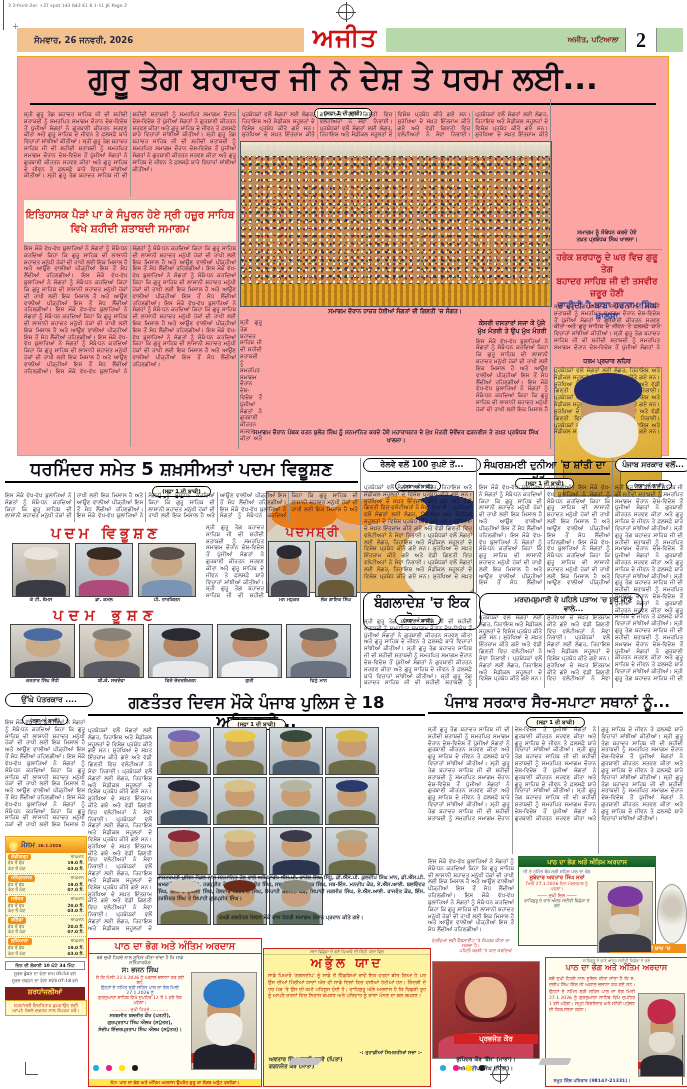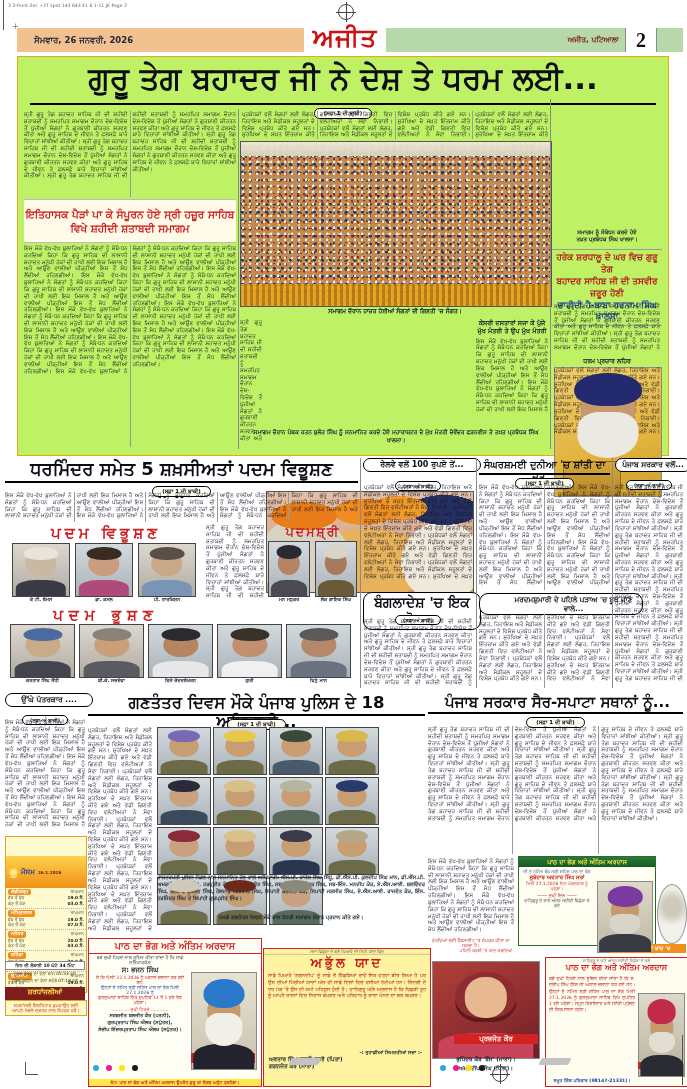--- a/index.html
+++ b/index.html
@@ -89,21 +89,21 @@
     <span style="display:block;padding-left:17px;line-height:24px;font-size:8.5px;font-weight:bold;color:#26263c;">ਸੋਮਵਾਰ, 26 ਜਨਵਰੀ, 2026</span>
   </div>
   <div class="abs" style="left:304px;top:24px;width:82px;height:28px;background:#fff;text-align:center;">
     <span style="font-size:25px;font-weight:900;color:#cc1111;line-height:28px;letter-spacing:1px;">ਅਜੀਤ</span>
   </div>
   <div class="abs" style="left:386px;top:28px;width:297px;height:24px;background:#b7d8a8;">
     <span class="abs" style="right:64px;top:0;line-height:24px;font-size:7.5px;font-weight:bold;color:#7a1616;">ਅਜੀਤ, ਪਟਿਆਲਾ</span>
     <span class="abs" style="right:26px;top:0;width:30px;height:24px;background:#fff;text-align:center;line-height:24px;font-family:'Liberation Serif',serif;font-size:20px;font-weight:bold;color:#111;border-left:1px solid #8a8a8a;border-right:1px solid #8a8a8a;">2</span>
   </div>
 
-  <div class="abs" style="left:17px;top:56px;width:650px;height:398px;border:1.5px solid #e8a818;background:#bef264;">
+  <div class="abs" style="left:17px;top:56px;width:650px;height:398px;border:1.5px solid #e8a818;background:#fca5a5;">
     <div class="abs hd" style="left:0;top:3px;width:650px;font-size:31px;">ਗੁਰੂ ਤੇਗ ਬਹਾਦਰ ਜੀ ਨੇ ਦੇਸ਼ ਤੇ ਧਰਮ ਲਈ...</div>
     <div class="abs headrule" style="left:12px;top:46px;width:626px;">
       <span class="pill">(ਸਫ਼ਾ 1 ਦੀ ਬਾਕੀ)</span>
     </div>
 
     <div class="abs txt c2" style="left:6px;top:54px;width:212px;height:86px;">ਸ੍ਰੀ ਗੁਰੂ ਤੇਗ ਬਹਾਦਰ ਸਾਹਿਬ ਜੀ ਦੀ ਸ਼ਹੀਦੀ ਸ਼ਤਾਬਦੀ ਨੂੰ ਸਮਰਪਿਤ ਸਮਾਗਮ ਦੌਰਾਨ ਦੇਸ਼-ਵਿਦੇਸ਼ ਤੋਂ ਪੁੱਜੀਆਂ ਸੰਗਤਾਂ ਨੇ ਗੁਰਬਾਣੀ ਕੀਰਤਨ ਸਰਵਣ ਕੀਤਾ ਅਤੇ ਗੁਰੂ ਸਾਹਿਬ ਦੇ ਜੀਵਨ ਤੇ ਫ਼ਲਸਫ਼ੇ ਬਾਰੇ ਵਿਚਾਰਾਂ ਸਾਂਝੀਆਂ ਕੀਤੀਆਂ। ਸ੍ਰੀ ਗੁਰੂ ਤੇਗ ਬਹਾਦਰ ਸਾਹਿਬ ਜੀ ਦੀ ਸ਼ਹੀਦੀ ਸ਼ਤਾਬਦੀ ਨੂੰ ਸਮਰਪਿਤ ਸਮਾਗਮ ਦੌਰਾਨ ਦੇਸ਼-ਵਿਦੇਸ਼ ਤੋਂ ਪੁੱਜੀਆਂ ਸੰਗਤਾਂ ਨੇ ਗੁਰਬਾਣੀ ਕੀਰਤਨ ਸਰਵਣ ਕੀਤਾ ਅਤੇ ਗੁਰੂ ਸਾਹਿਬ ਦੇ ਜੀਵਨ ਤੇ ਫ਼ਲਸਫ਼ੇ ਬਾਰੇ ਵਿਚਾਰਾਂ ਸਾਂਝੀਆਂ ਕੀਤੀਆਂ। ਸ੍ਰੀ ਗੁਰੂ ਤੇਗ ਬਹਾਦਰ ਸਾਹਿਬ ਜੀ ਦੀ ਸ਼ਹੀਦੀ ਸ਼ਤਾਬਦੀ ਨੂੰ ਸਮਰਪਿਤ ਸਮਾਗਮ ਦੌਰਾਨ ਦੇਸ਼-ਵਿਦੇਸ਼ ਤੋਂ ਪੁੱਜੀਆਂ ਸੰਗਤਾਂ ਨੇ ਗੁਰਬਾਣੀ ਕੀਰਤਨ ਸਰਵਣ ਕੀਤਾ ਅਤੇ ਗੁਰੂ ਸਾਹਿਬ ਦੇ ਜੀਵਨ ਤੇ ਫ਼ਲਸਫ਼ੇ ਬਾਰੇ ਵਿਚਾਰਾਂ ਸਾਂਝੀਆਂ ਕੀਤੀਆਂ। ਸ੍ਰੀ ਗੁਰੂ ਤੇਗ ਬਹਾਦਰ ਸਾਹਿਬ ਜੀ ਦੀ ਸ਼ਹੀਦੀ ਸ਼ਤਾਬਦੀ ਨੂੰ ਸਮਰਪਿਤ ਸਮਾਗਮ ਦੌਰਾਨ ਦੇਸ਼-ਵਿਦੇਸ਼ ਤੋਂ ਪੁੱਜੀਆਂ ਸੰਗਤਾਂ ਨੇ ਗੁਰਬਾਣੀ ਕੀਰਤਨ ਸਰਵਣ ਕੀਤਾ ਅਤੇ ਗੁਰੂ ਸਾਹਿਬ ਦੇ ਜੀਵਨ ਤੇ ਫ਼ਲਸਫ਼ੇ ਬਾਰੇ ਵਿਚਾਰਾਂ ਸਾਂਝੀਆਂ ਕੀਤੀਆਂ। </div>
     <div class="abs" style="left:6px;top:142px;width:212px;height:42px;background:#fffbe8;border-top:0.5px solid #bbb;border-bottom:0.5px solid #bbb;display:flex;align-items:center;">
       <span style="width:100%;text-align:center;font-size:10.5px;font-weight:900;color:#cc2020;line-height:1.35;">ਇਤਿਹਾਸਕ ਪੈੜਾਂ ਪਾ ਕੇ ਸੰਪੂਰਨ ਹੋਏ ਸ੍ਰੀ ਹਜ਼ੂਰ ਸਾਹਿਬ ਵਿਖੇ ਸ਼ਹੀਦੀ ਸ਼ਤਾਬਦੀ ਸਮਾਗਮ</span>
     </div>
     <div class="abs txt c2" style="left:6px;top:188px;width:212px;height:202px;">ਇਸ ਮੌਕੇ ਵੱਖ-ਵੱਖ ਬੁਲਾਰਿਆਂ ਨੇ ਸੰਗਤਾਂ ਨੂੰ ਸੰਬੋ੶ਧਨ ਕਰਦਿਆਂ ਕਿਹਾ ਕਿ ਗੁਰੂ ਸਾਹਿਬ ਦੀ ਲਾਸਾਨੀ ਸ਼ਹਾਦਤ ਮਨੁੱਖੀ ਹੱਕਾਂ ਦੀ ਰਾਖੀ ਲਈ ਇਕ ਮਿਸਾਲ ਹੈ ਅਤੇ ਆਉਣ ਵਾਲੀਆਂ ਪੀੜ੍ਹੀਆਂ ਇਸ ਤੋਂ ਸੇਧ ਲੈਂਦੀਆਂ ਰਹਿਣਗੀਆਂ। ਇਸ ਮੌਕੇ ਵੱਖ-ਵੱਖ ਬੁਲਾਰਿਆਂ ਨੇ ਸੰਗਤਾਂ ਨੂੰ ਸੰਬੋ੶ਧਨ ਕਰਦਿਆਂ ਕਿਹਾ ਕਿ ਗੁਰੂ ਸਾਹਿਬ ਦੀ ਲਾਸਾਨੀ ਸ਼ਹਾਦਤ ਮਨੁੱਖੀ ਹੱਕਾਂ ਦੀ ਰਾਖੀ ਲਈ ਇਕ ਮਿਸਾਲ ਹੈ ਅਤੇ ਆਉਣ ਵਾਲੀਆਂ ਪੀੜ੍ਹੀਆਂ ਇਸ ਤੋਂ ਸੇਧ ਲੈਂਦੀਆਂ ਰਹਿਣਗੀਆਂ। ਇਸ ਮੌਕੇ ਵੱਖ-ਵੱਖ ਬੁਲਾਰਿਆਂ ਨੇ ਸੰਗਤਾਂ ਨੂੰ ਸੰਬੋ੶ਧਨ ਕਰਦਿਆਂ ਕਿਹਾ ਕਿ ਗੁਰੂ ਸਾਹਿਬ ਦੀ ਲਾਸਾਨੀ ਸ਼ਹਾਦਤ ਮਨੁੱਖੀ ਹੱਕਾਂ ਦੀ ਰਾਖੀ ਲਈ ਇਕ ਮਿਸਾਲ ਹੈ ਅਤੇ ਆਉਣ ਵਾਲੀਆਂ ਪੀੜ੍ਹੀਆਂ ਇਸ ਤੋਂ ਸੇਧ ਲੈਂਦੀਆਂ ਰਹਿਣਗੀਆਂ। ਇਸ ਮੌਕੇ ਵੱਖ-ਵੱਖ ਬੁਲਾਰਿਆਂ ਨੇ ਸੰਗਤਾਂ ਨੂੰ ਸੰਬੋ੶ਧਨ ਕਰਦਿਆਂ ਕਿਹਾ ਕਿ ਗੁਰੂ ਸਾਹਿਬ ਦੀ ਲਾਸਾਨੀ ਸ਼ਹਾਦਤ ਮਨੁੱਖੀ ਹੱਕਾਂ ਦੀ ਰਾਖੀ ਲਈ ਇਕ ਮਿਸਾਲ ਹੈ ਅਤੇ ਆਉਣ ਵਾਲੀਆਂ ਪੀੜ੍ਹੀਆਂ ਇਸ ਤੋਂ ਸੇਧ ਲੈਂਦੀਆਂ ਰਹਿਣਗੀਆਂ। ਇਸ ਮੌਕੇ ਵੱਖ-ਵੱਖ ਬੁਲਾਰਿਆਂ ਨੇ ਸੰਗਤਾਂ ਨੂੰ ਸੰਬੋ੶ਧਨ ਕਰਦਿਆਂ ਕਿਹਾ ਕਿ ਗੁਰੂ ਸਾਹਿਬ ਦੀ ਲਾਸਾਨੀ ਸ਼ਹਾਦਤ ਮਨੁੱਖੀ ਹੱਕਾਂ ਦੀ ਰਾਖੀ ਲਈ ਇਕ ਮਿਸਾਲ ਹੈ ਅਤੇ ਆਉਣ ਵਾਲੀਆਂ ਪੀੜ੍ਹੀਆਂ ਇਸ ਤੋਂ ਸੇਧ ਲੈਂਦੀਆਂ ਰਹਿਣਗੀਆਂ। ਇਸ ਮੌਕੇ ਵੱਖ-ਵੱਖ ਬੁਲਾਰਿਆਂ ਨੇ ਸੰਗਤਾਂ ਨੂੰ ਸੰਬੋ੶ਧਨ ਕਰਦਿਆਂ ਕਿਹਾ ਕਿ ਗੁਰੂ ਸਾਹਿਬ ਦੀ ਲਾਸਾਨੀ ਸ਼ਹਾਦਤ ਮਨੁੱਖੀ ਹੱਕਾਂ ਦੀ ਰਾਖੀ ਲਈ ਇਕ ਮਿਸਾਲ ਹੈ ਅਤੇ ਆਉਣ ਵਾਲੀਆਂ ਪੀੜ੍ਹੀਆਂ ਇਸ ਤੋਂ ਸੇਧ ਲੈਂਦੀਆਂ ਰਹਿਣਗੀਆਂ। ਇਸ ਮੌਕੇ ਵੱਖ-ਵੱਖ ਬੁਲਾਰਿਆਂ ਨੇ ਸੰਗਤਾਂ ਨੂੰ ਸੰਬੋ੶ਧਨ ਕਰਦਿਆਂ ਕਿਹਾ ਕਿ ਗੁਰੂ ਸਾਹਿਬ ਦੀ ਲਾਸਾਨੀ ਸ਼ਹਾਦਤ ਮਨੁੱਖੀ ਹੱਕਾਂ ਦੀ ਰਾਖੀ ਲਈ ਇਕ ਮਿਸਾਲ ਹੈ ਅਤੇ ਆਉਣ ਵਾਲੀਆਂ ਪੀੜ੍ਹੀਆਂ ਇਸ ਤੋਂ ਸੇਧ ਲੈਂਦੀਆਂ ਰਹਿਣਗੀਆਂ। ਇਸ ਮੌਕੇ ਵੱਖ-ਵੱਖ ਬੁਲਾਰਿਆਂ ਨੇ ਸੰਗਤਾਂ ਨੂੰ ਸੰਬੋ੶ਧਨ ਕਰਦਿਆਂ ਕਿਹਾ ਕਿ ਗੁਰੂ ਸਾਹਿਬ ਦੀ ਲਾਸਾਨੀ ਸ਼ਹਾਦਤ ਮਨੁੱਖੀ ਹੱਕਾਂ ਦੀ ਰਾਖੀ ਲਈ ਇਕ ਮਿਸਾਲ ਹੈ ਅਤੇ ਆਉਣ ਵਾਲੀਆਂ ਪੀੜ੍ਹੀਆਂ ਇਸ ਤੋਂ ਸੇਧ ਲੈਂਦੀਆਂ ਰਹਿਣਗੀਆਂ। </div>
@@ -250,21 +250,21 @@
 
   <div class="abs minihead" style="left:615px;top:458px;width:68px;font-size:7.5px;">ਪੰਜਾਬ ਸਰਕਾਰ ਵਲੋਂ...</div>
   <div class="abs pillrow" style="left:615px;top:472px;width:68px;"><span class="pill2">(ਸਫ਼ਾ-ਅੰ ਬਾਕੀ)</span></div>
   <div class="abs txt c1" style="left:615px;top:484px;width:68px;height:204px;">ਸ੍ਰੀ ਗੁਰੂ ਤੇਗ ਬਹਾਦਰ ਸਾਹਿਬ ਜੀ ਦੀ ਸ਼ਹੀਦੀ ਸ਼ਤਾਬਦੀ ਨੂੰ ਸਮਰਪਿਤ ਸਮਾਗਮ ਦੌਰਾਨ ਦੇਸ਼-ਵਿਦੇਸ਼ ਤੋਂ ਪੁੱਜੀਆਂ ਸੰਗਤਾਂ ਨੇ ਗੁਰਬਾਣੀ ਕੀਰਤਨ ਸਰਵਣ ਕੀਤਾ ਅਤੇ ਗੁਰੂ ਸਾਹਿਬ ਦੇ ਜੀਵਨ ਤੇ ਫ਼ਲਸਫ਼ੇ ਬਾਰੇ ਵਿਚਾਰਾਂ ਸਾਂਝੀਆਂ ਕੀਤੀਆਂ। ਸ੍ਰੀ ਗੁਰੂ ਤੇਗ ਬਹਾਦਰ ਸਾਹਿਬ ਜੀ ਦੀ ਸ਼ਹੀਦੀ ਸ਼ਤਾਬਦੀ ਨੂੰ ਸਮਰਪਿਤ ਸਮਾਗਮ ਦੌਰਾਨ ਦੇਸ਼-ਵਿਦੇਸ਼ ਤੋਂ ਪੁੱਜੀਆਂ ਸੰਗਤਾਂ ਨੇ ਗੁਰਬਾਣੀ ਕੀਰਤਨ ਸਰਵਣ ਕੀਤਾ ਅਤੇ ਗੁਰੂ ਸਾਹਿਬ ਦੇ ਜੀਵਨ ਤੇ ਫ਼ਲਸਫ਼ੇ ਬਾਰੇ ਵਿਚਾਰਾਂ ਸਾਂਝੀਆਂ ਕੀਤੀਆਂ। ਸ੍ਰੀ ਗੁਰੂ ਤੇਗ ਬਹਾਦਰ ਸਾਹਿਬ ਜੀ ਦੀ ਸ਼ਹੀਦੀ ਸ਼ਤਾਬਦੀ ਨੂੰ ਸਮਰਪਿਤ ਸਮਾਗਮ ਦੌਰਾਨ ਦੇਸ਼-ਵਿਦੇਸ਼ ਤੋਂ ਪੁੱਜੀਆਂ ਸੰਗਤਾਂ ਨੇ ਗੁਰਬਾਣੀ ਕੀਰਤਨ ਸਰਵਣ ਕੀਤਾ ਅਤੇ ਗੁਰੂ ਸਾਹਿਬ ਦੇ ਜੀਵਨ ਤੇ ਫ਼ਲਸਫ਼ੇ ਬਾਰੇ ਵਿਚਾਰਾਂ ਸਾਂਝੀਆਂ ਕੀਤੀਆਂ। ਸ੍ਰੀ ਗੁਰੂ ਤੇਗ ਬਹਾਦਰ ਸਾਹਿਬ ਜੀ ਦੀ ਸ਼ਹੀਦੀ ਸ਼ਤਾਬਦੀ ਨੂੰ ਸਮਰਪਿਤ ਸਮਾਗਮ ਦੌਰਾਨ ਦੇਸ਼-ਵਿਦੇਸ਼ ਤੋਂ ਪੁੱਜੀਆਂ ਸੰਗਤਾਂ ਨੇ ਗੁਰਬਾਣੀ ਕੀਰਤਨ ਸਰਵਣ ਕੀਤਾ ਅਤੇ ਗੁਰੂ ਸਾਹਿਬ ਦੇ ਜੀਵਨ ਤੇ ਫ਼ਲਸਫ਼ੇ ਬਾਰੇ ਵਿਚਾਰਾਂ ਸਾਂਝੀਆਂ ਕੀਤੀਆਂ। ਸ੍ਰੀ ਗੁਰੂ ਤੇਗ ਬਹਾਦਰ ਸਾਹਿਬ ਜੀ ਦੀ ਸ਼ਹੀਦੀ ਸ਼ਤਾਬਦੀ ਨੂੰ ਸਮਰਪਿਤ ਸਮਾਗਮ ਦੌਰਾਨ ਦੇਸ਼-ਵਿਦੇਸ਼ ਤੋਂ ਪੁੱਜੀਆਂ ਸੰਗਤਾਂ ਨੇ ਗੁਰਬਾਣੀ ਕੀਰਤਨ ਸਰਵਣ ਕੀਤਾ ਅਤੇ ਗੁਰੂ ਸਾਹਿਬ ਦੇ ਜੀਵਨ ਤੇ ਫ਼ਲਸਫ਼ੇ ਬਾਰੇ ਵਿਚਾਰਾਂ ਸਾਂਝੀਆਂ ਕੀਤੀਆਂ। </div>
 
   <div class="abs minihead" style="left:5px;top:693px;width:80px;font-size:7.5px;">ਉੱਘੇ ਪੱਤਰਕਾਰ ....</div>
   <div class="abs pillrow" style="left:5px;top:707px;width:80px;"><span class="pill2">(ਸਫ਼ਾ-ਅੰ ਬਾਕੀ)</span></div>
   <div class="abs txt c1" style="left:5px;top:719px;width:80px;height:114px;">ਇਸ ਮੌਕੇ ਵੱਖ-ਵੱਖ ਬੁਲਾਰਿਆਂ ਨੇ ਸੰਗਤਾਂ ਨੂੰ ਸੰਬੋ੶ਧਨ ਕਰਦਿਆਂ ਕਿਹਾ ਕਿ ਗੁਰੂ ਸਾਹਿਬ ਦੀ ਲਾਸਾਨੀ ਸ਼ਹਾਦਤ ਮਨੁੱਖੀ ਹੱਕਾਂ ਦੀ ਰਾਖੀ ਲਈ ਇਕ ਮਿਸਾਲ ਹੈ ਅਤੇ ਆਉਣ ਵਾਲੀਆਂ ਪੀੜ੍ਹੀਆਂ ਇਸ ਤੋਂ ਸੇਧ ਲੈਂਦੀਆਂ ਰਹਿਣਗੀਆਂ। ਇਸ ਮੌਕੇ ਵੱਖ-ਵੱਖ ਬੁਲਾਰਿਆਂ ਨੇ ਸੰਗਤਾਂ ਨੂੰ ਸੰਬੋ੶ਧਨ ਕਰਦਿਆਂ ਕਿਹਾ ਕਿ ਗੁਰੂ ਸਾਹਿਬ ਦੀ ਲਾਸਾਨੀ ਸ਼ਹਾਦਤ ਮਨੁੱਖੀ ਹੱਕਾਂ ਦੀ ਰਾਖੀ ਲਈ ਇਕ ਮਿਸਾਲ ਹੈ ਅਤੇ ਆਉਣ ਵਾਲੀਆਂ ਪੀੜ੍ਹੀਆਂ ਇਸ ਤੋਂ ਸੇਧ ਲੈਂਦੀਆਂ ਰਹਿਣਗੀਆਂ। ਇਸ ਮੌਕੇ ਵੱਖ-ਵੱਖ ਬੁਲਾਰਿਆਂ ਨੇ ਸੰਗਤਾਂ ਨੂੰ ਸੰਬੋ੶ਧਨ ਕਰਦਿਆਂ ਕਿਹਾ ਕਿ ਗੁਰੂ ਸਾਹਿਬ ਦੀ ਲਾਸਾਨੀ ਸ਼ਹਾਦਤ ਮਨੁੱਖੀ ਹੱਕਾਂ ਦੀ ਰਾਖੀ ਲਈ ਇਕ ਮਿਸਾਲ ਹੈ ਅਤੇ ਆਉਣ ਵਾਲੀਆਂ ਪੀੜ੍ਹੀਆਂ ਇਸ ਤੋਂ ਸੇਧ ਲੈਂਦੀਆਂ ਰਹਿਣਗੀਆਂ। ਇਸ ਮੌਕੇ ਵੱਖ-ਵੱਖ ਬੁਲਾਰਿਆਂ ਨੇ ਸੰਗਤਾਂ ਨੂੰ ਸੰਬੋ੶ਧਨ ਕਰਦਿਆਂ ਕਿਹਾ ਕਿ ਗੁਰੂ ਸਾਹਿਬ ਦੀ ਲਾਸਾਨੀ ਸ਼ਹਾਦਤ ਮਨੁੱਖੀ ਹੱਕਾਂ ਦੀ ਰਾਖੀ ਲਈ ਇਕ ਮਿਸਾਲ ਹੈ ਅਤੇ ਆਉਣ ਵਾਲੀਆਂ ਪੀੜ੍ਹੀਆਂ ਇਸ ਤੋਂ ਸੇਧ ਲੈਂਦੀਆਂ ਰਹਿਣਗੀਆਂ। </div>
 
   <div class="abs" style="left:5px;top:836px;width:80px;background:#fffbd0;border:1px solid #e8a020;">
-    <div style="height:16px;background:linear-gradient(#ffd24a,#f09018);display:flex;align-items:center;gap:3px;padding:8px 3px;margin-top:19px;">
+    <div style="height:16px;background:linear-gradient(#ffd24a,#f09018);display:flex;align-items:center;gap:3px;padding:0 3px;">
       <span style="width:9px;height:9px;border-radius:50%;background:radial-gradient(#fff7a0,#ffc21e);box-shadow:0 2px 0 -1px #eef2f5;"></span>
       <span style="font-size:7px;font-weight:900;color:#1a3fa0;">ਮੌਸਮ</span>
       <span style="font-size:4.2px;font-weight:bold;color:#7a1616;">26.1.2026</span>
     </div>
     <div style="padding:1px 2px;border-bottom:1px dotted #caa;">
       <div class="wrow">
           <span class="wcity">ਚੰਡੀਗੜ੍ਹ</span>
           <span>ਤਾਪਮਾਨ</span>
         </div>
       <div class="wrow">

